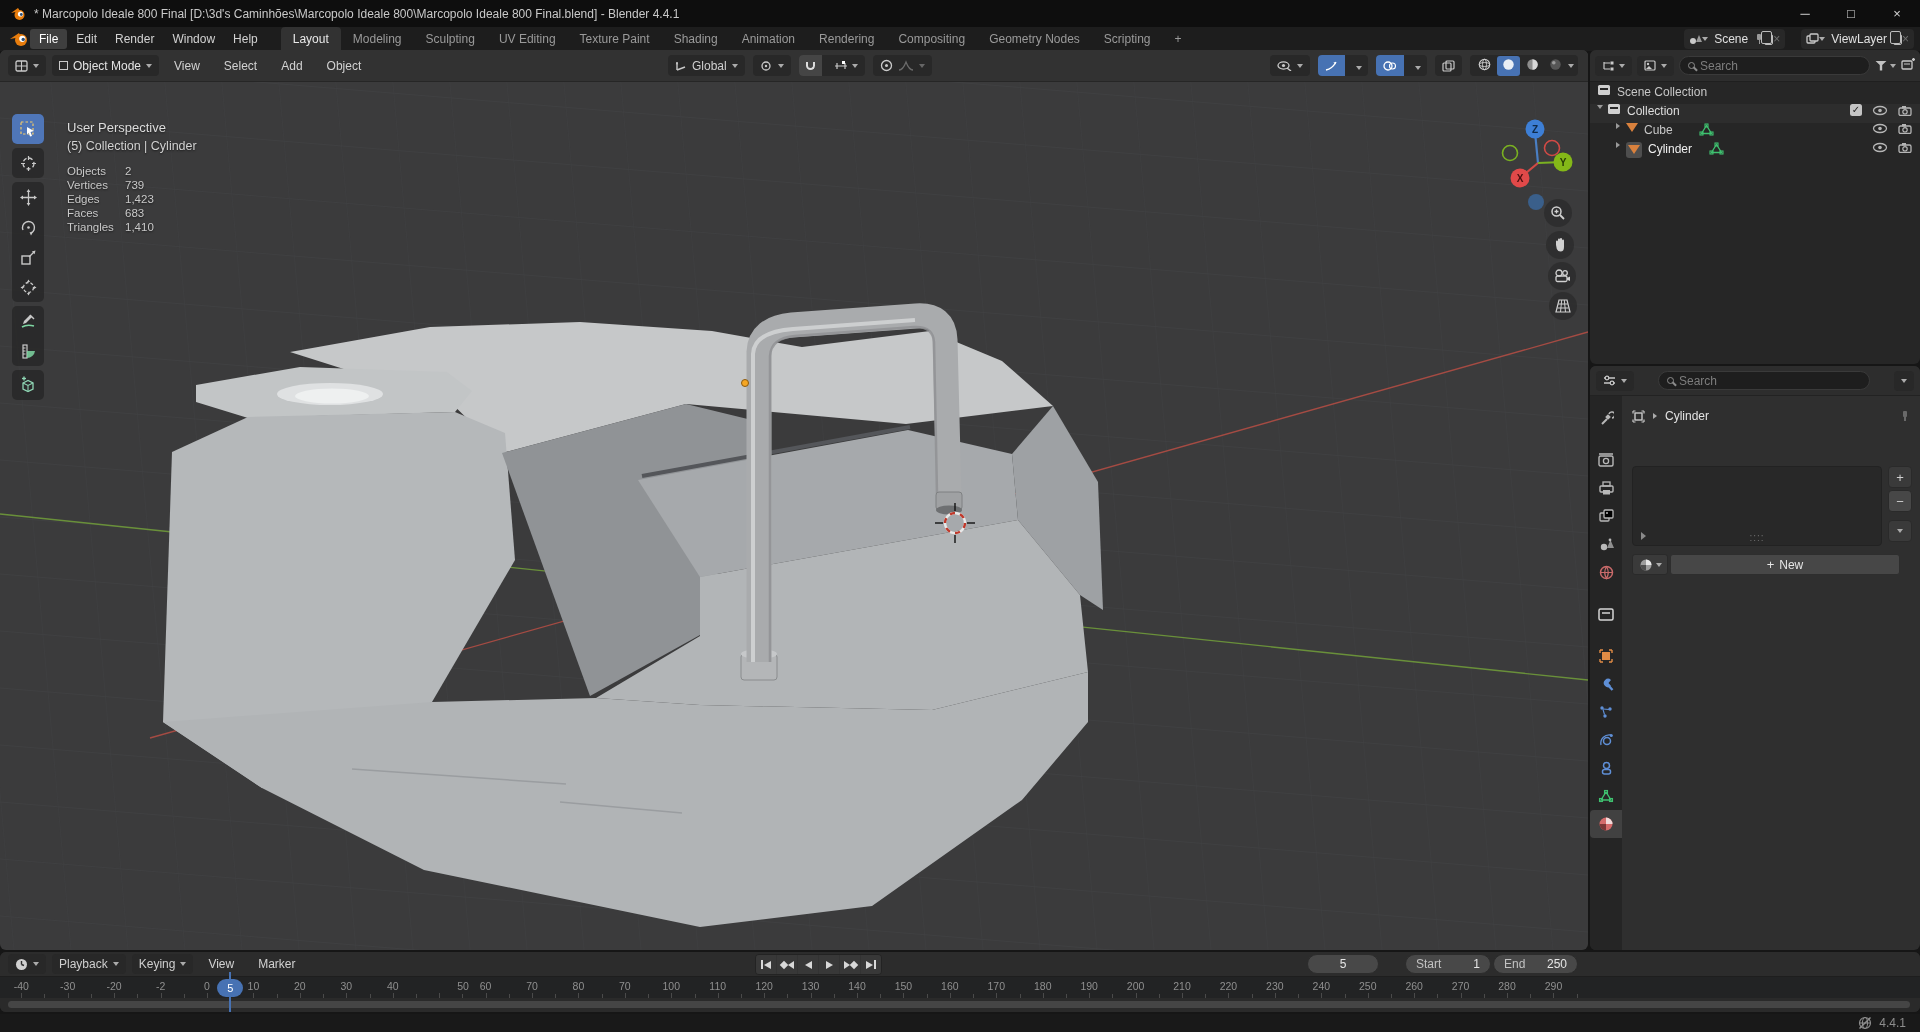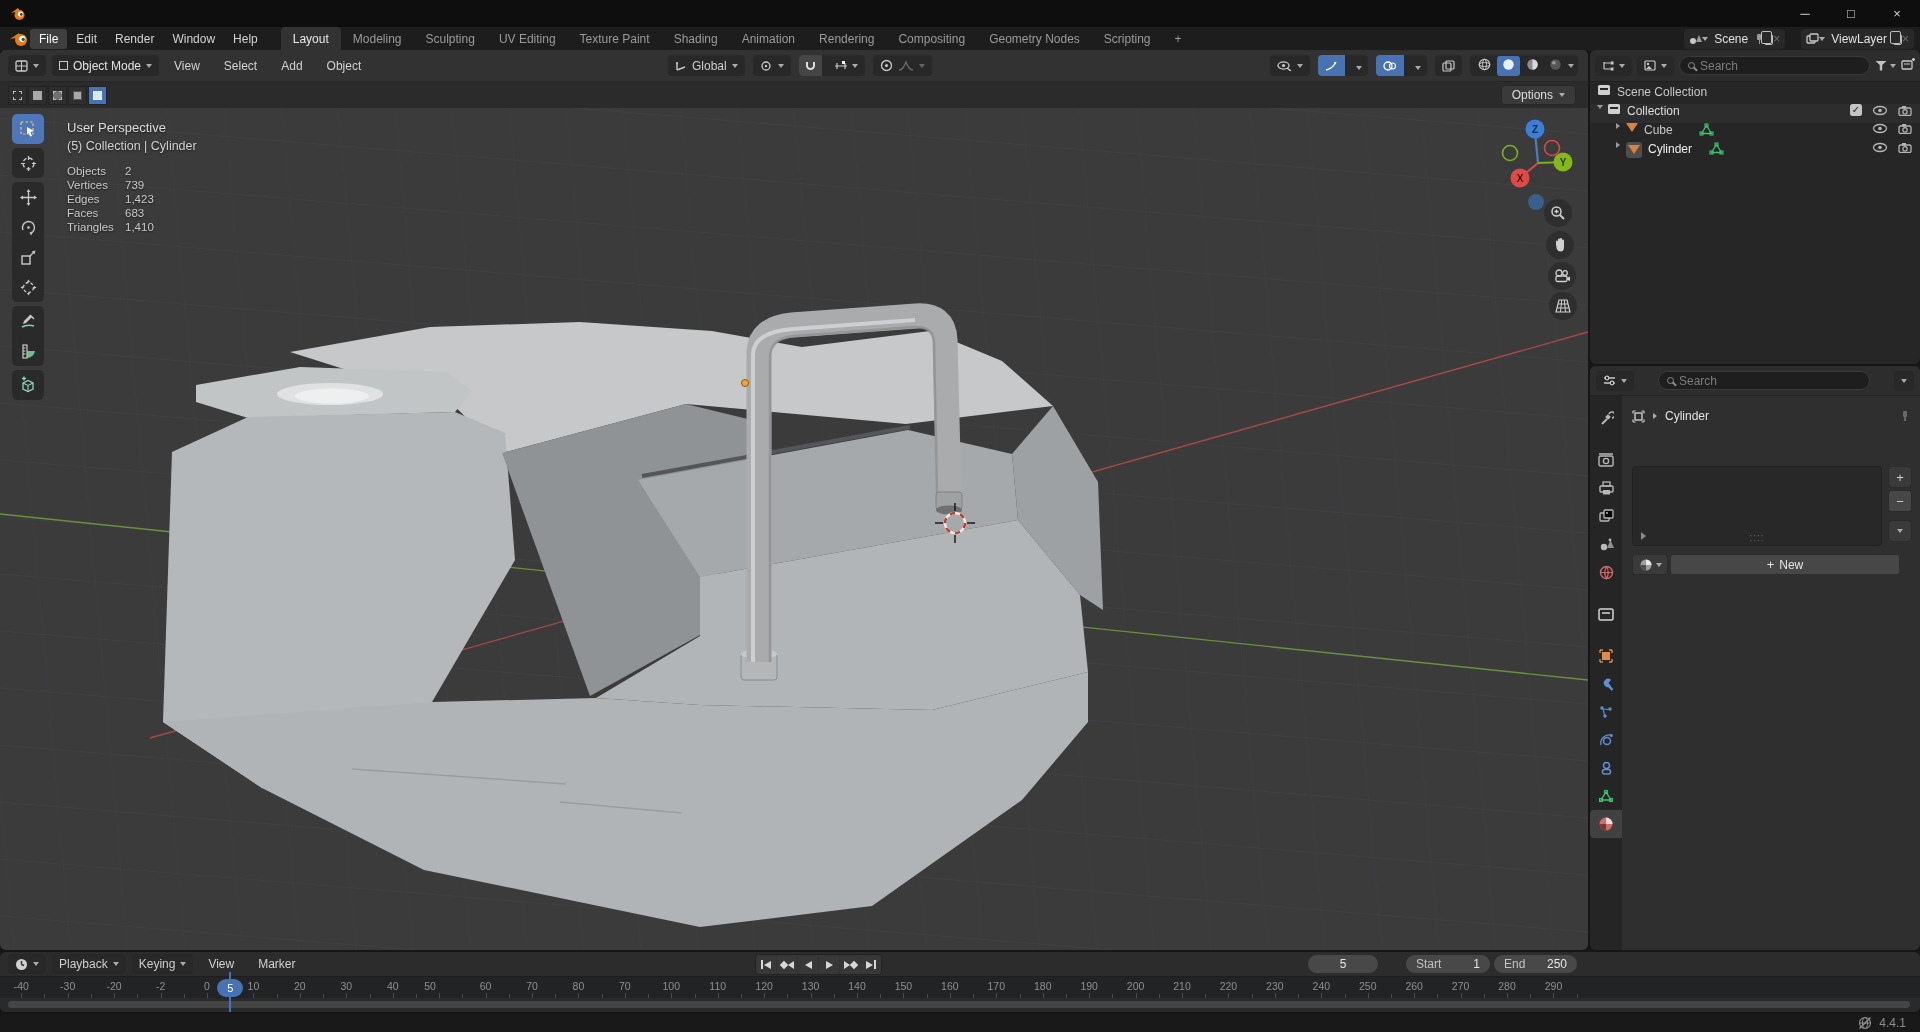--- a/index.html
+++ b/index.html
@@ -138,20 +138,21 @@
 </head>
 <body>
 
 <div class="abs titlebar">
   <svg width="16" height="14" viewBox="0 0 16 14">
     <path d="M1 6 L8 1 L10 4 Z" fill="#e87d0d"></path>
     <circle cx="9.5" cy="8" r="5" fill="#e87d0d"></circle>
     <circle cx="10.5" cy="7" r="2.6" fill="#fff"></circle>
     <circle cx="11.3" cy="7.5" r="1.4" fill="#2b4f78"></circle>
   </svg>
+  <span class="title">* Marcopolo Ideale 800 Final [D:\3d's Caminhões\Marcopolo Ideale 800\Marcopolo Ideale 800 Final.blend] - Blender 4.4.1</span>
   <div class="win-controls">
     <span class="win-btn">─</span>
     <span class="win-btn">□</span>
     <span class="win-btn">×</span>
   </div>
 </div>
 
 <div class="abs topbar">
   <svg width="22" height="16" viewBox="0 0 22 16" style="margin-left:8px">
     <path d="M2 8 L11 2 L13 6 Z" fill="#e87d0d"></path>
@@ -426,41 +427,20 @@
           <svg width="13" height="13" viewBox="0 0 13 13">
             <circle cx="6.5" cy="6.5" r="5.2" fill="#565656"></circle>
             <circle cx="4.8" cy="4.8" r="1.8" fill="#9a9a9a"></circle>
           </svg>
         </span>
         <span class="caret"></span>
       </div>
     </div>
   </div>
 
-  <div class="vp-tools">
-    <span class="selmode">
-        <span style="width:9px;height:9px;border:1.2px dashed #bdbdbd"></span>
-      </span>
-    <span class="selmode">
-        <span style="width:9px;height:9px;background:#a8a8a8"></span>
-      </span>
-    <span class="selmode">
-        <span style="width:9px;height:9px;border:1.2px dashed #bdbdbd;background:#6f6f6f"></span>
-      </span>
-    <span class="selmode">
-        <span style="width:9px;height:9px;background:#a8a8a8;border:1.5px solid #555"></span>
-      </span>
-    <span class="selmode active">
-        <span style="width:9px;height:9px;border:1.2px dashed #fff;background:#dce6f3"></span>
-      </span>
-    <div class="options-pill">
-      <span>Options</span>
-      <span class="caret"></span>
-    </div>
-  </div>
 
   <div class="vp-overlay-text">
     <div class="l1">User Perspective</div>
     <div class="l2">(5) Collection | Cylinder</div>
     <div class="statrow">
         <span class="sl">Objects</span>
         <span class="vlabel">2</span>
       </div>
     <div class="statrow">
         <span class="sl">Vertices</span>
@@ -926,21 +906,21 @@
     <div class="frame-badge" style="left: 217.215px;">5</div>
   <span class="rlabel" style="left: 21.28px;">-40</span>
       <span class="rlabel" style="left: 67.71px;">-30</span>
       <span class="rlabel" style="left: 114.14px;">-20</span>
       <span class="rlabel" style="left: 160.57px;">-2</span>
       <span class="rlabel" style="left: 207px;">0</span>
       <span class="rlabel" style="left: 253.43px;">10</span>
       <span class="rlabel" style="left: 299.86px;">20</span>
       <span class="rlabel" style="left: 346.29px;">30</span>
       <span class="rlabel" style="left: 392.72px;">40</span>
-      <span class="rlabel" style="left: 430px;">50</span>
+      <span class="rlabel" style="left: 463px;">50</span>
       <span class="rlabel" style="left: 485.58px;">60</span>
       <span class="rlabel" style="left: 532.01px;">70</span>
       <span class="rlabel" style="left: 578.44px;">80</span>
       <span class="rlabel" style="left: 624.87px;">70</span>
       <span class="rlabel" style="left: 671.3px;">100</span>
       <span class="rlabel" style="left: 717.73px;">110</span>
       <span class="rlabel" style="left: 764.16px;">120</span>
       <span class="rlabel" style="left: 810.59px;">130</span>
       <span class="rlabel" style="left: 857.02px;">140</span>
       <span class="rlabel" style="left: 903.45px;">150</span>

